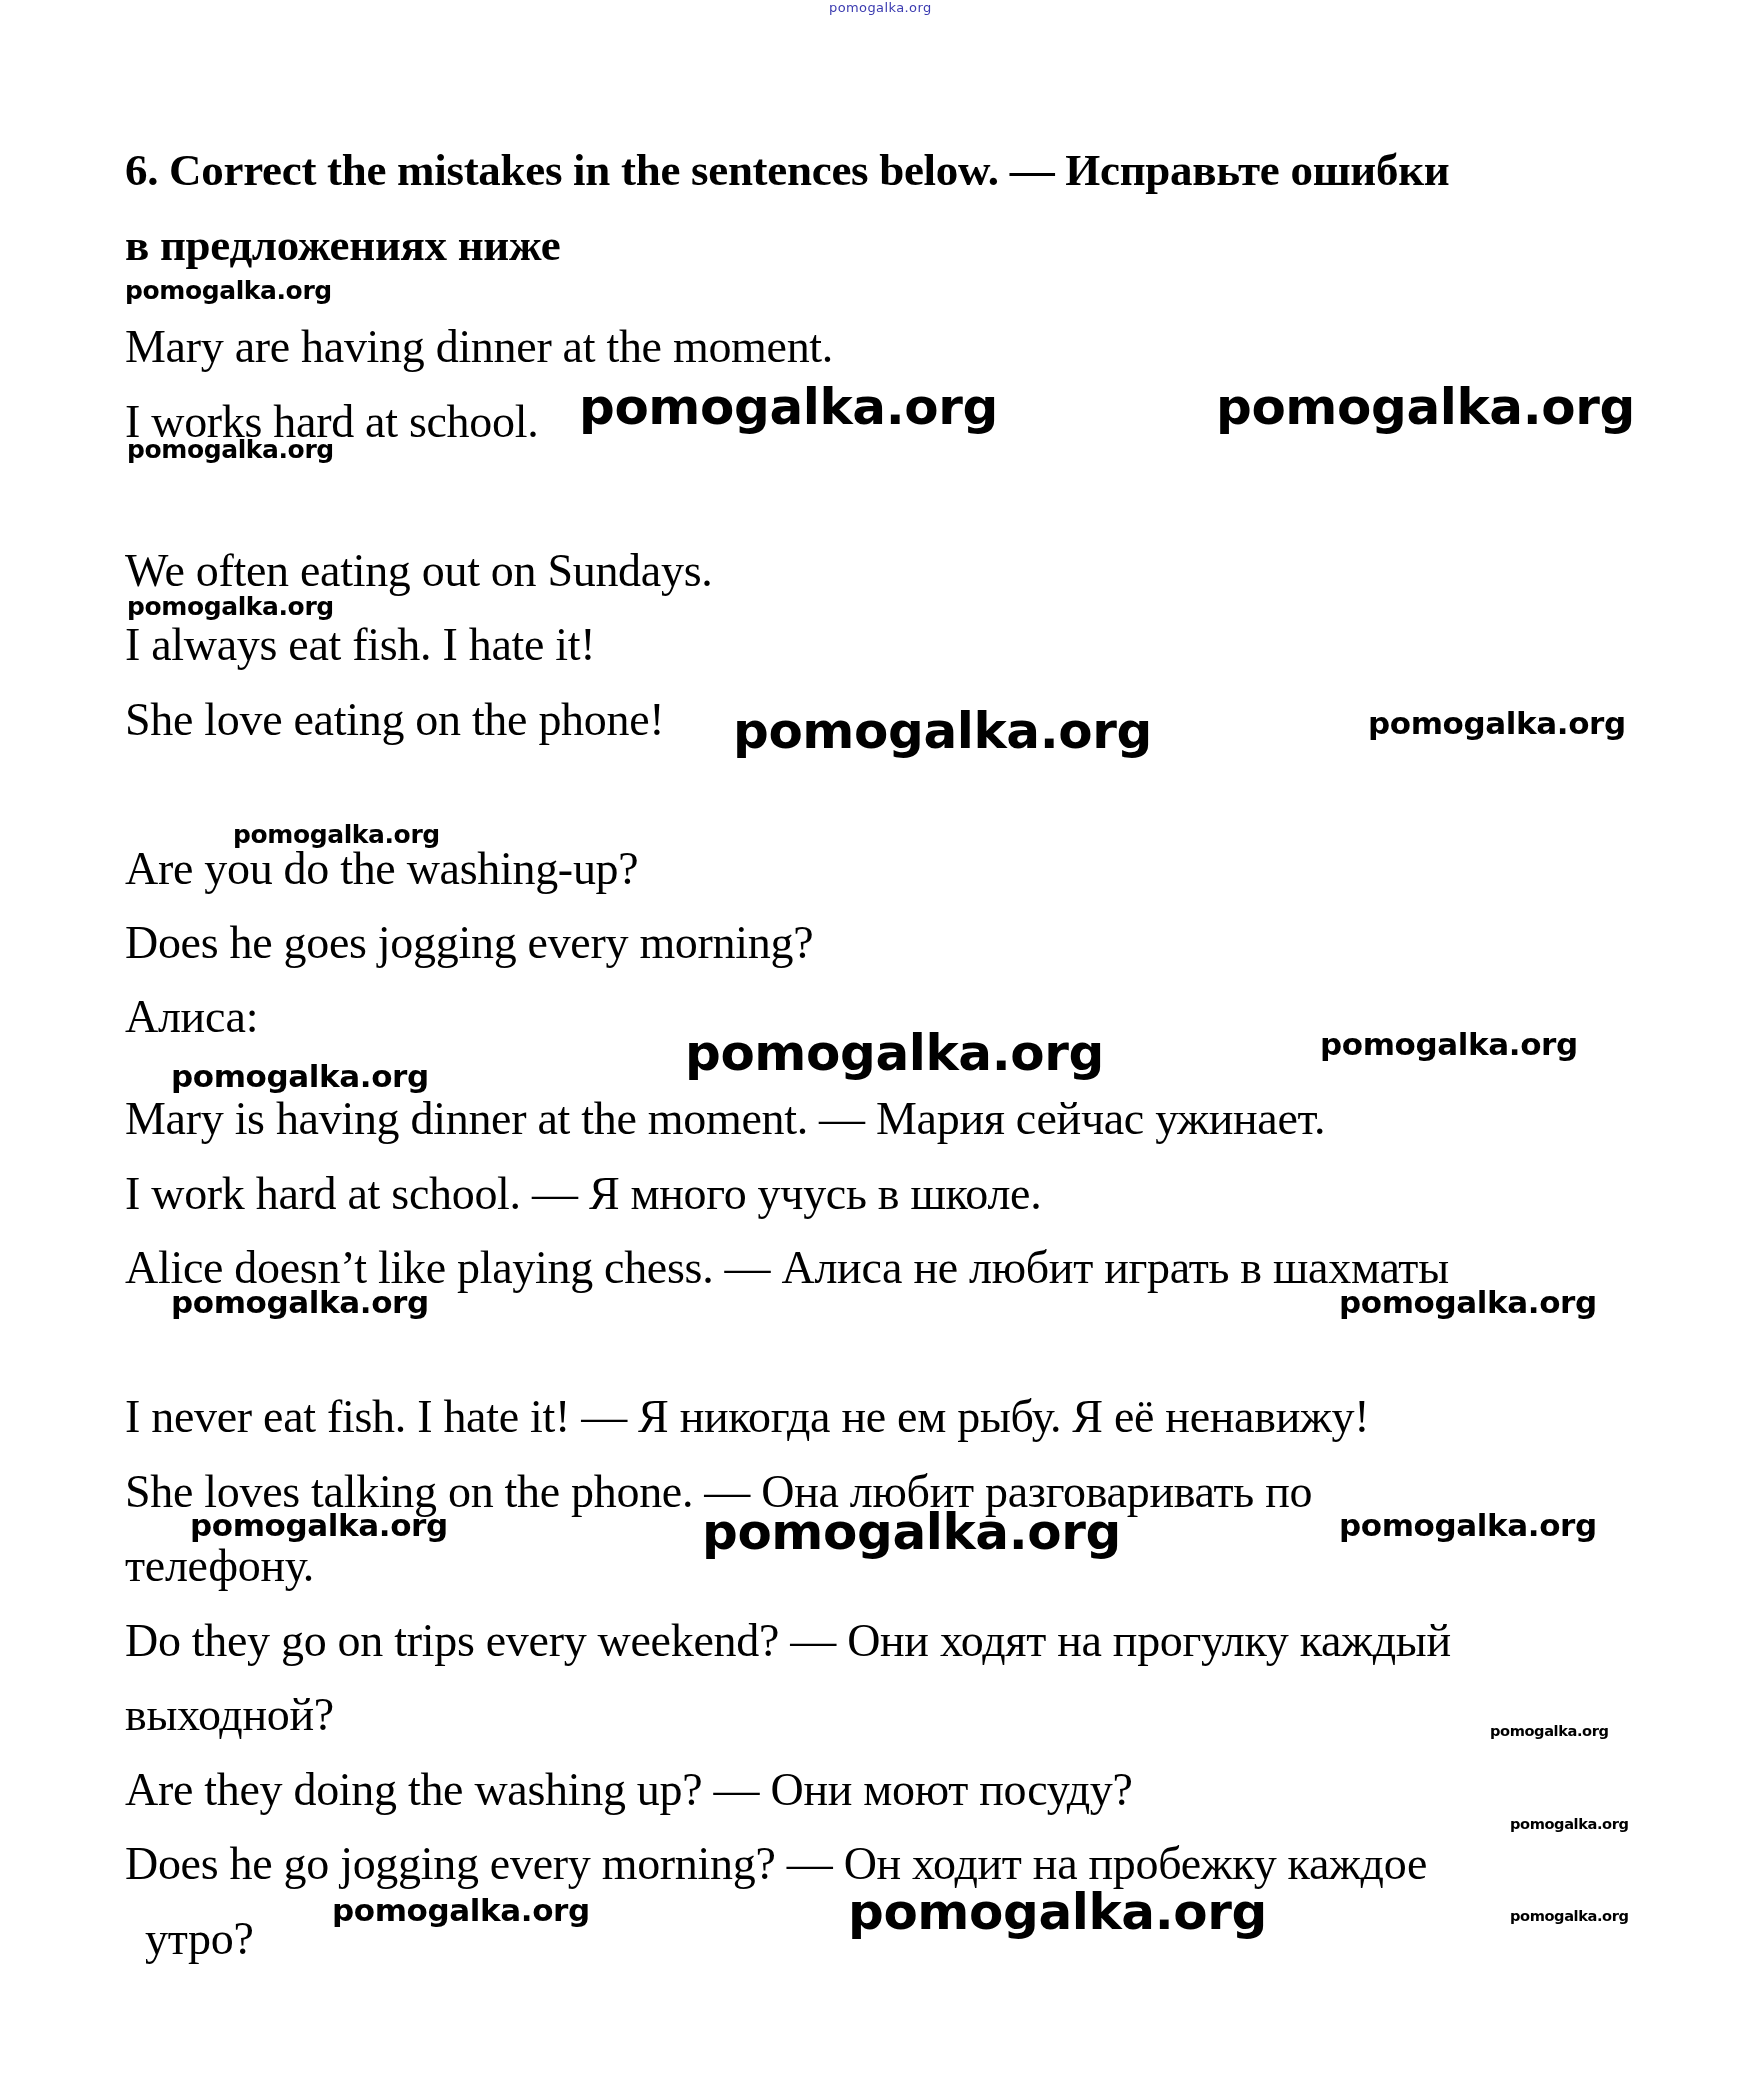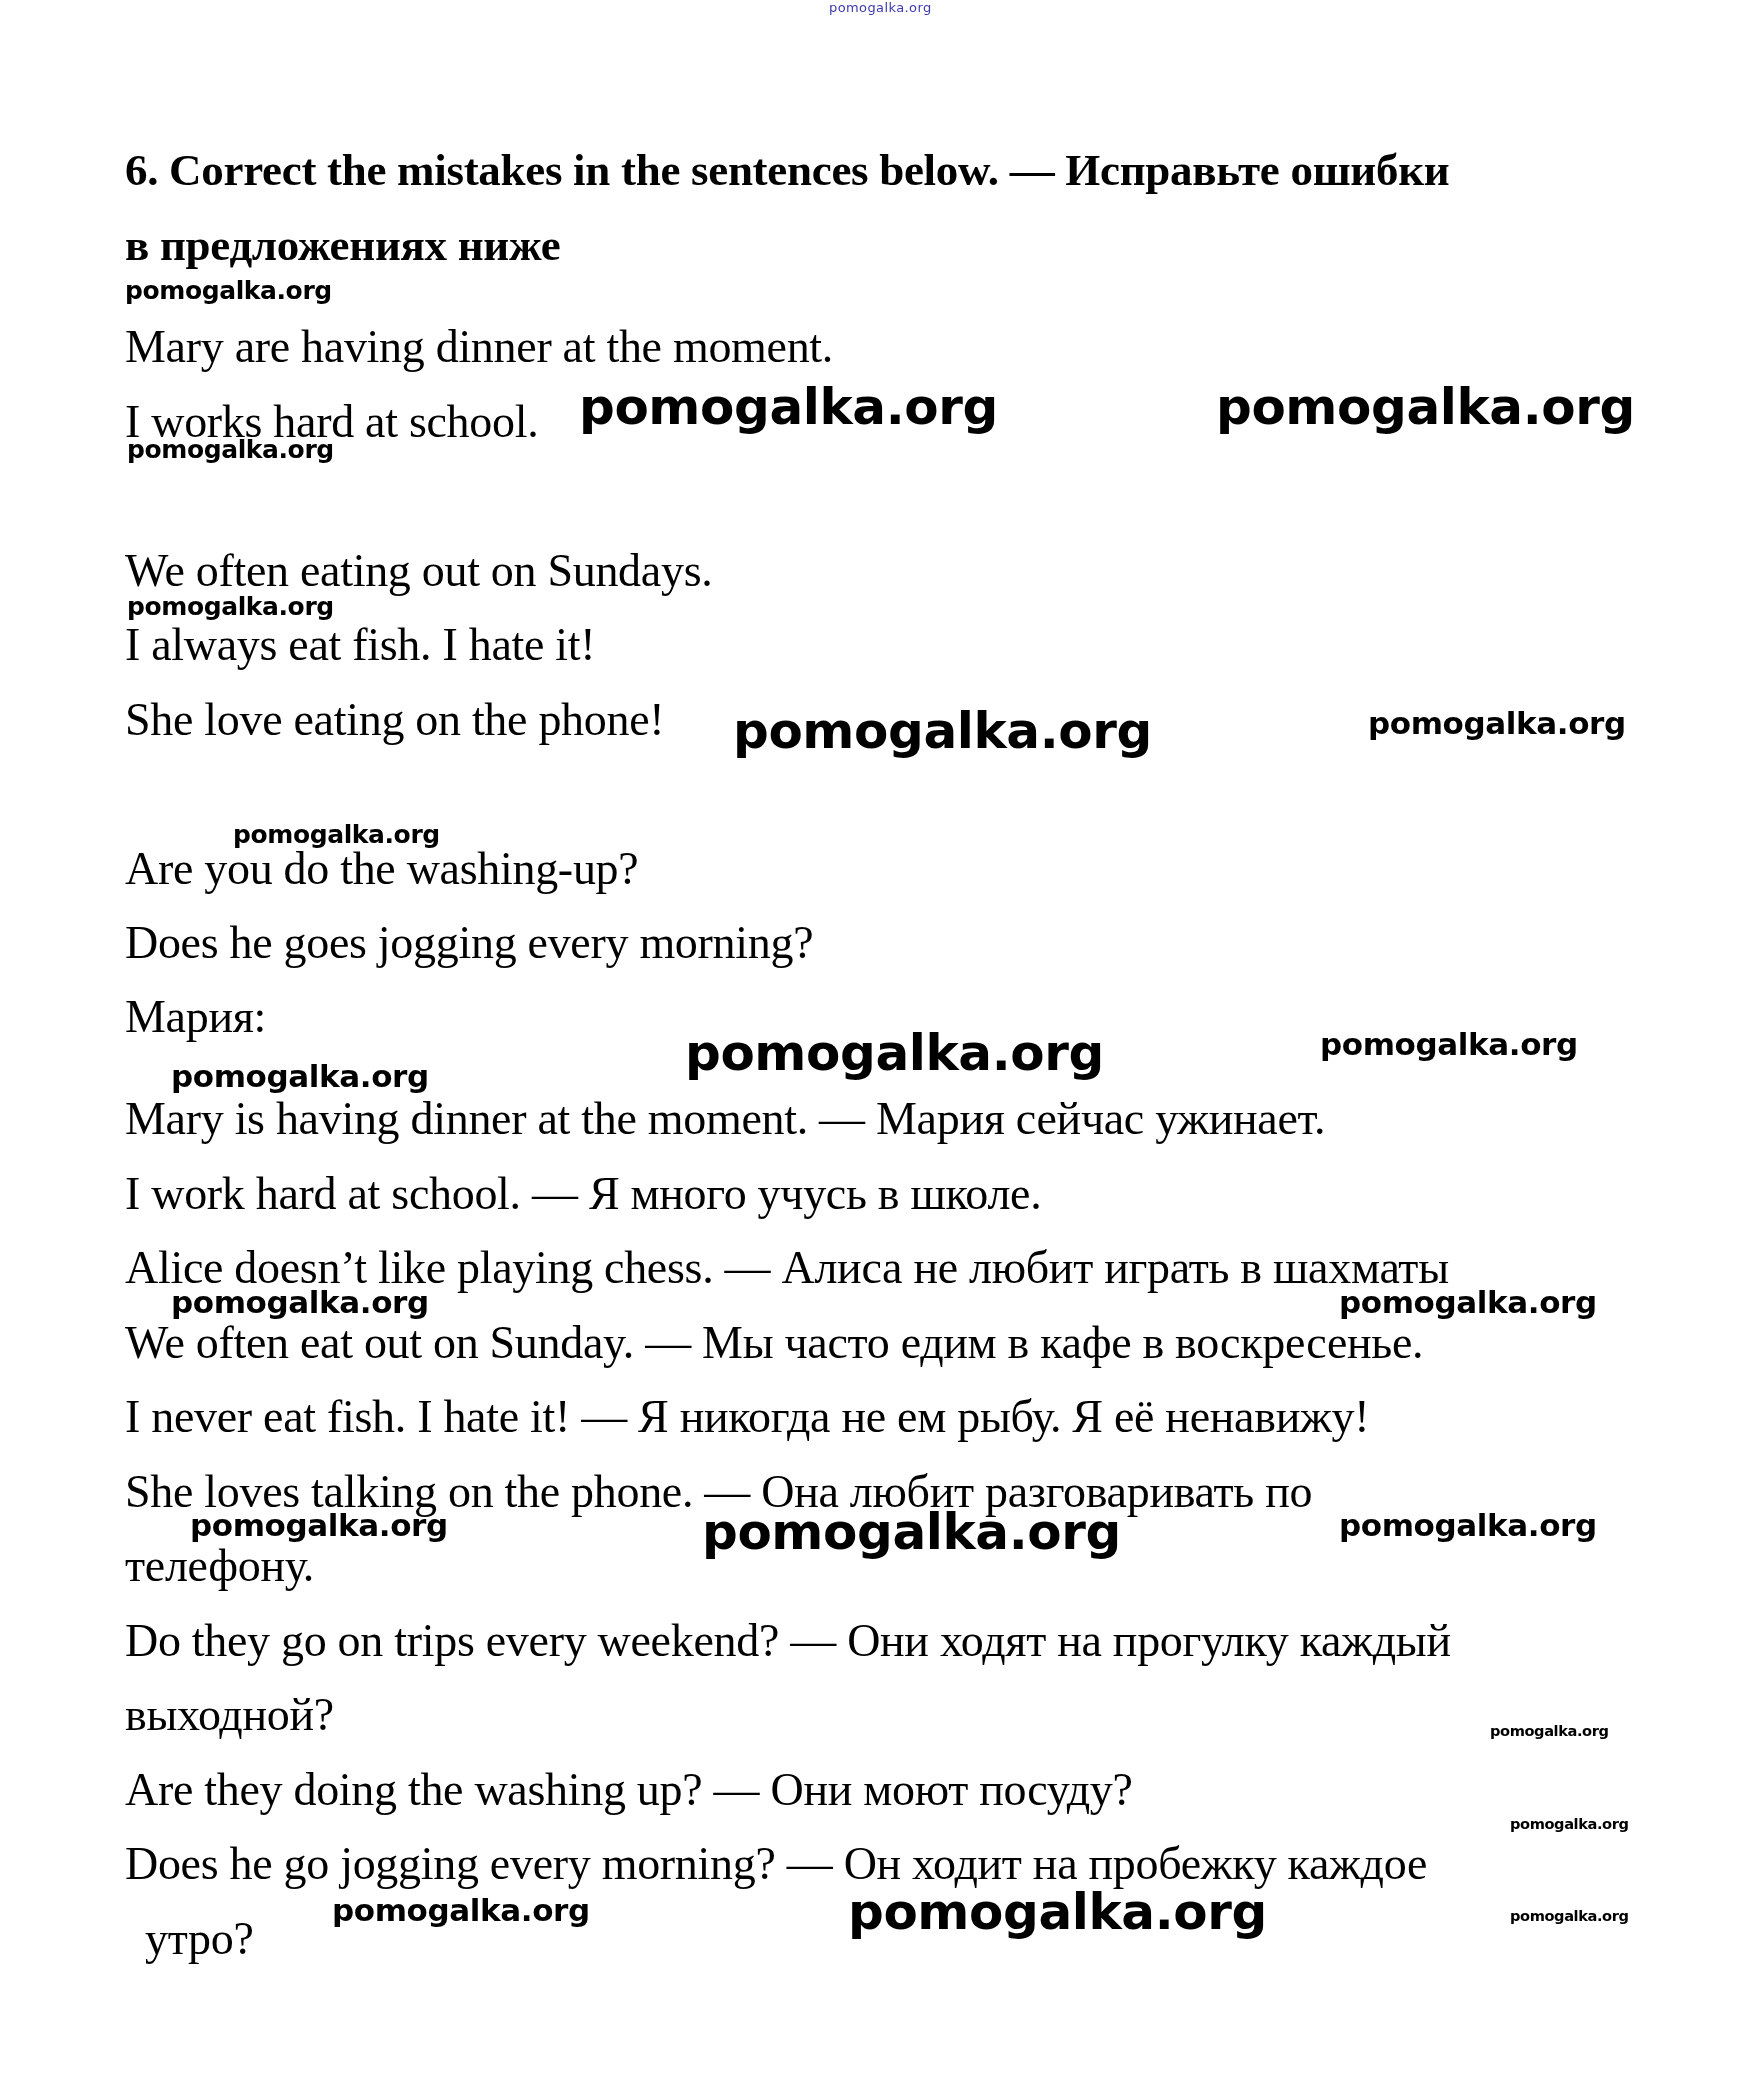--- a/index.html
+++ b/index.html
@@ -41,25 +41,24 @@
   <div class="heading" style="top:219px;">в предложениях ниже</div>
 
   <div class="line" style="top:320px;">Mary are having dinner at the moment.</div>
   <div class="line" style="top:395px;">I works hard at school.</div>
   <div class="line" style="top:544px;">We often eating out on Sundays.</div>
   <div class="line" style="top:618px;">I always eat fish. I hate it!</div>
   <div class="line" style="top:693px;">She love eating on the phone!</div>
   <div class="line" style="top:842px;">Are you do the washing-up?</div>
   <div class="line" style="top:916px;">Does he goes jogging every morning?</div>
 
-  <div class="line" style="top:990px;">Мария:</div>
+  <div class="line" style="top:990px;">Алиса:</div>
   <div class="line" style="top:1092px;">Mary is having dinner at the moment. — Мария сейчас ужинает.</div>
   <div class="line" style="top:1241px;">Alice doesn’t like playing chess. — Алиса не любит играть в шахматы</div>
   <div class="line" style="top:1167px;">I work hard at school. — Я много учусь в школе.</div>
-  <div class="line" style="top:1316px;">We often eat out on Sunday. — Мы часто едим в кафе в воскресенье.</div>
   <div class="line" style="top:1390px;">I never eat fish. I hate it! — Я никогда не ем рыбу. Я её ненавижу!</div>
   <div class="line" style="top:1465px;">She loves talking on the phone. — Она любит разговаривать по</div>
   <div class="line" style="top:1539px;">телефону.</div>
   <div class="line" style="top:1614px;">Do they go on trips every weekend? — Они ходят на прогулку каждый</div>
   <div class="line" style="top:1688px;">выходной?</div>
   <div class="line" style="top:1763px;">Are they doing the washing up? — Они моют посуду?</div>
   <div class="line" style="top:1837px;">Does he go jogging every morning? — Он ходит на пробежку каждое</div>
   <div class="line" style="top:1912px;margin-left:20px;">утро?</div>
 
   <div class="wm wm-s" style="left:125px; top:276px;">pomogalka.org</div>

